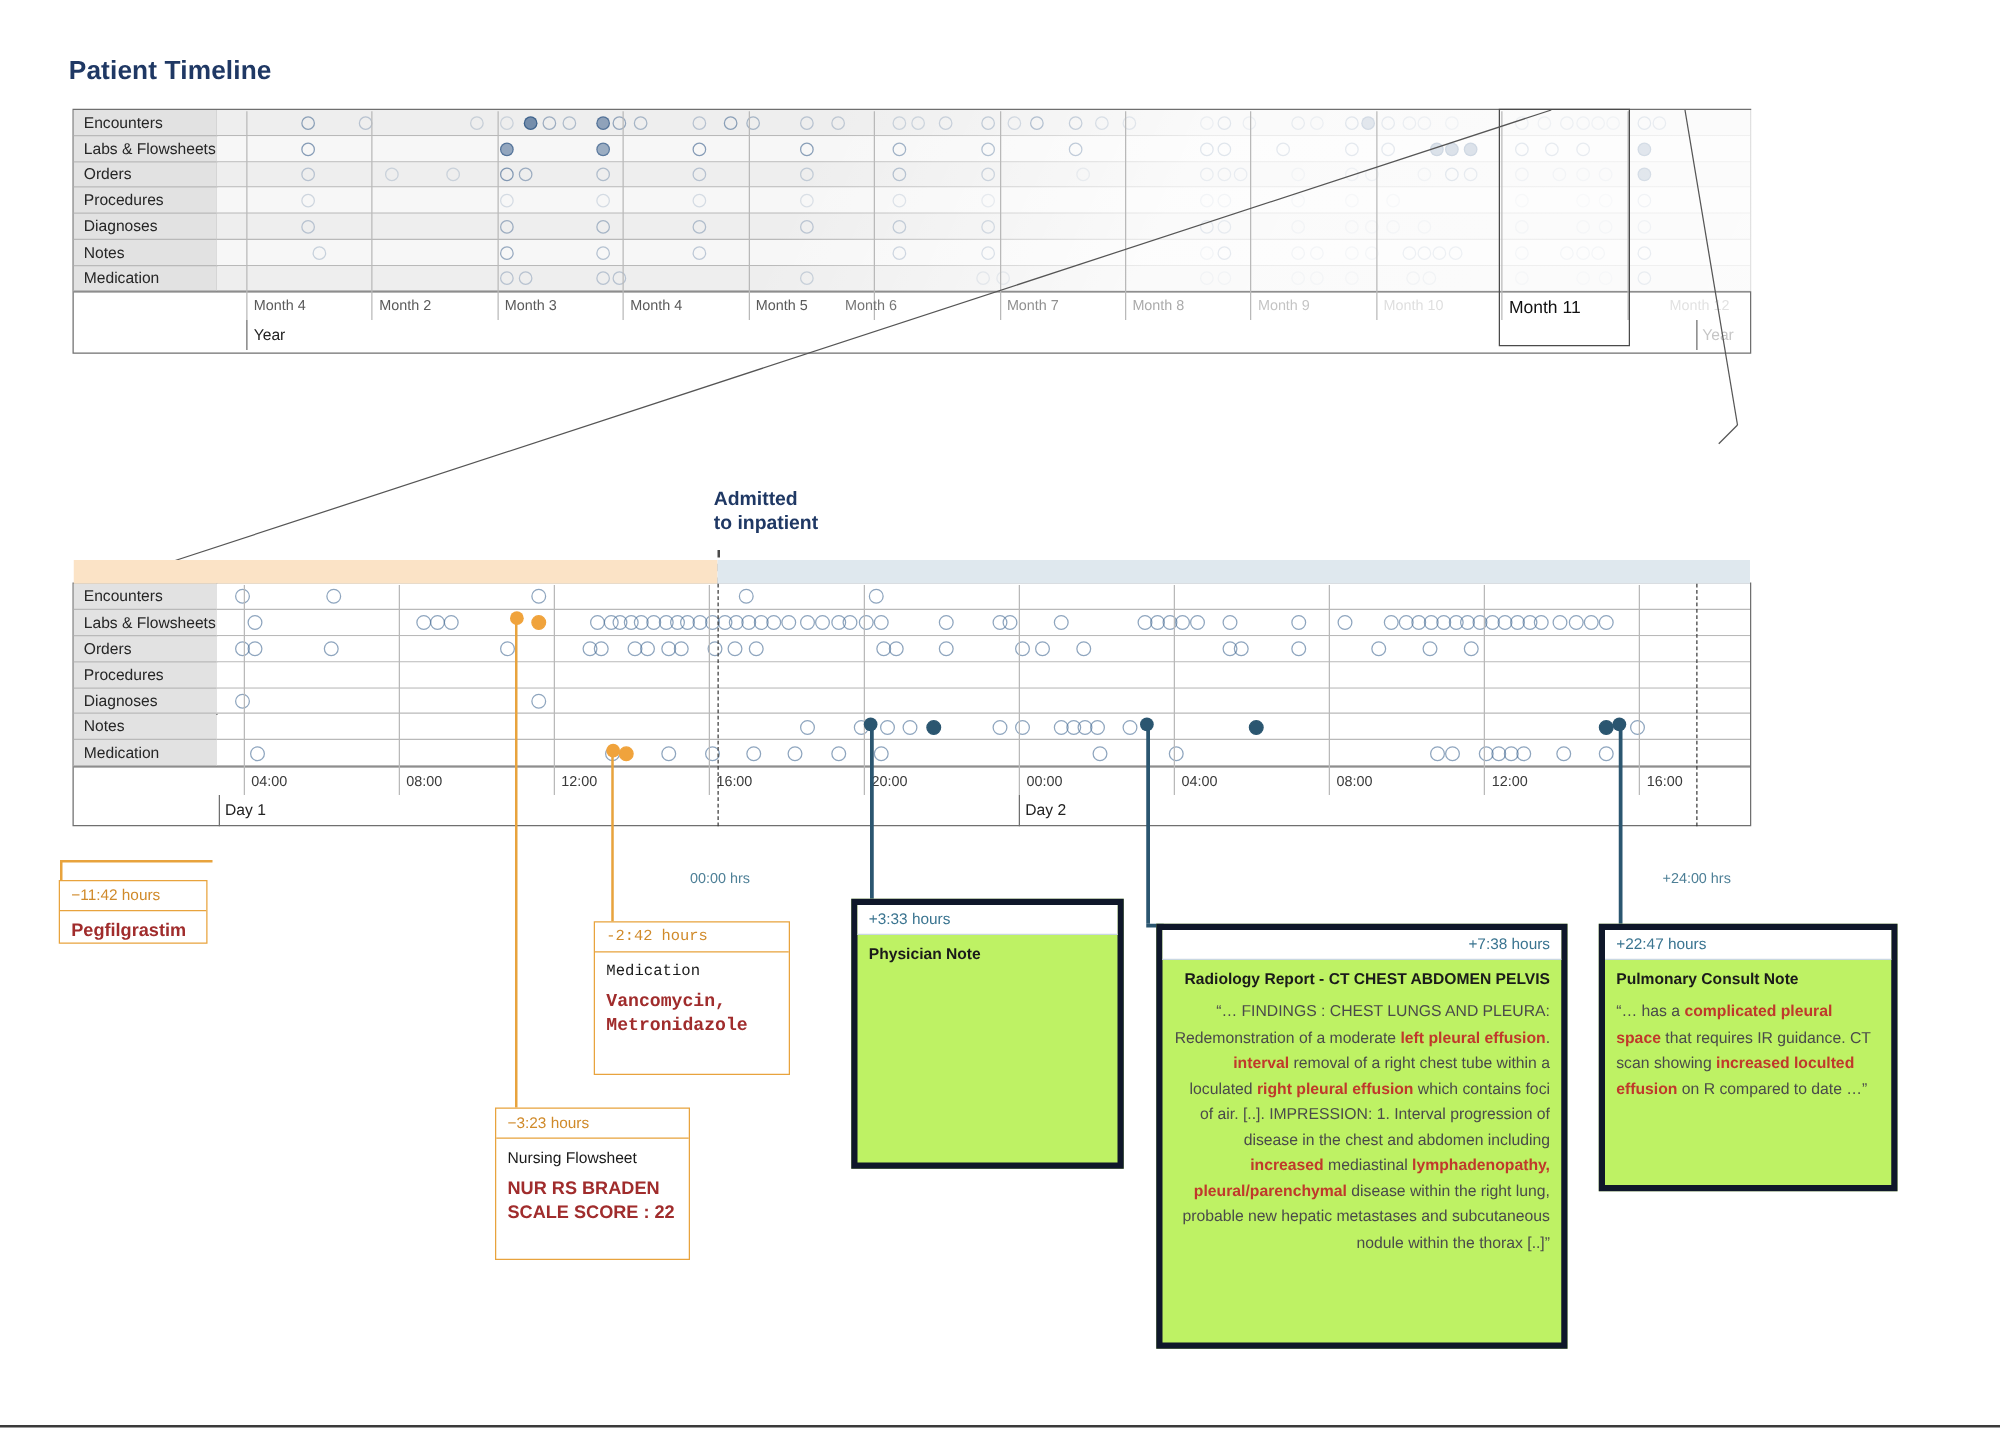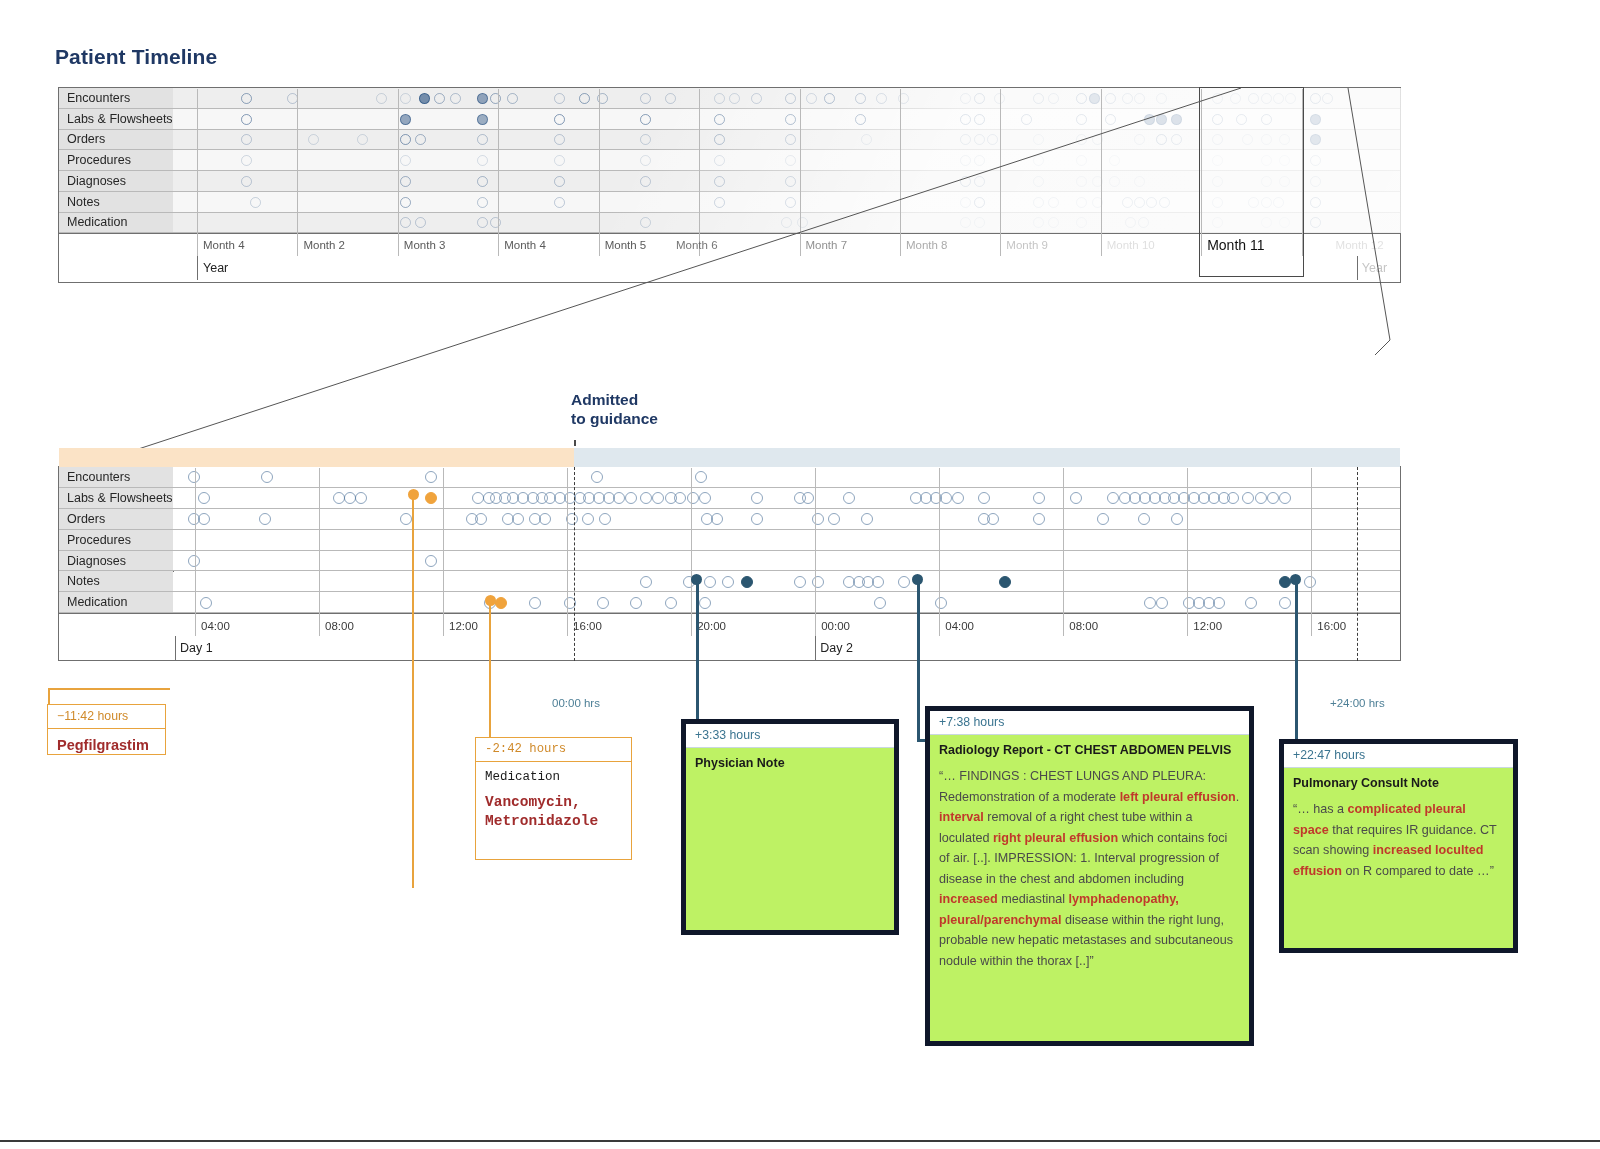--- a/index.html
+++ b/index.html
@@ -354,21 +354,21 @@
   </div>
 
   <svg id="zoom-connector" class="abs">
     <line x1="1241" y1="88" x2="120" y2="455" stroke="#555" stroke-width="1"></line>
     <line x1="1348" y1="88" x2="1390" y2="340" stroke="#555" stroke-width="1"></line>
     <line x1="1390" y1="340" x2="1375" y2="355" stroke="#555" stroke-width="1"></line>
   </svg>
 
   <div class="abs" id="admitted-label">
     <div>Admitted</div>
-    <div>to guidance</div>
+    <div>to inpatient</div>
   </div>
   <div class="abs" style="left:574px;top:440px;width:0;height:28px;border-left:2px dashed #4a4a4a;"></div>
 
   <div class="abs" style="left:1357px;top:450px;width:0;height:210px;border-left:1.5px dashed #5a6b7a;"></div>
 
   <div class="tl" id="detail-timeline">
     <div id="detail-band-before"></div>
     <div id="detail-band-after"></div>
     <div class="labelcol"></div>
     <div id="detail-rows">
@@ -579,37 +579,44 @@
   <div class="abs leader dark" style="left:1295px;top:580px;width:2.5px;height:159px;"></div>
   <div class="abs lead-dot" style="left:1290px;top:574px;background:#2b5670;"></div>
 
   <div class="card orange abs" id="card-pegfilgrastim" style="left:47px;top:704px;width:119px;height:51px;">
     <div class="hdr">−11:42 hours</div>
     <div class="body" style="padding-top:7px;">
       <div class="big">Pegfilgrastim</div>
     </div>
   </div>
 
+  <div class="card orange abs" id="card-nursing" style="left:396px;top:886px;width:156px;height:122px;">
+    <div class="hdr">−3:23 hours</div>
+    <div class="body">
+      <div class="kind">Nursing Flowsheet</div>
+      <div class="big">NUR RS BRADEN SCALE SCORE : 22</div>
+    </div>
+  </div>
 
   <div class="card orange abs" id="card-medication" style="left:475px;top:737px;width:157px;height:123px;font-family:Liberation Mono, monospace;">
     <div class="hdr">-2:42 hours</div>
     <div class="body">
       <div class="kind">Medication</div>
       <div class="big">Vancomycin, Metronidazole</div>
     </div>
   </div>
 
   <div class="card blue abs" id="card-physician" style="left:681px;top:719px;width:218px;height:216px;">
     <div class="hdr">+3:33 hours</div>
     <div class="body">
       <div class="kind">Physician Note</div>
     </div>
   </div>
 
-  <div class="card blue abs" id="card-radiology" style="left:925px;top:706px;width:329px;height:340px;">
+  <div class="card blue abs" id="card-radiology" style="left:925px;top:739px;width:329px;height:340px;text-align:right;">
     <div class="hdr">+7:38 hours</div>
     <div class="body">
       <div class="kind">Radiology Report - CT CHEST ABDOMEN PELVIS</div>
       <div class="txt"><span>“…  FINDINGS : CHEST LUNGS AND PLEURA: Redemonstration of a moderate </span><b>left pleural effusion</b><span>. </span><b>interval</b><span> removal of a right chest tube within a loculated </span><b>right pleural effusion</b><span> which contains foci of air. [..]. IMPRESSION: 1. Interval progression of disease in the chest and abdomen including </span><b>increased</b><span> mediastinal </span><b>lymphadenopathy, pleural/parenchymal</b><span> disease within the right lung, probable new hepatic metastases and subcutaneous nodule within the thorax [..]”</span></div>
     </div>
   </div>
 
   <div class="card blue abs" id="card-pulmonary" style="left:1279px;top:739px;width:239px;height:214px;">
     <div class="hdr">+22:47 hours</div>
     <div class="body">

